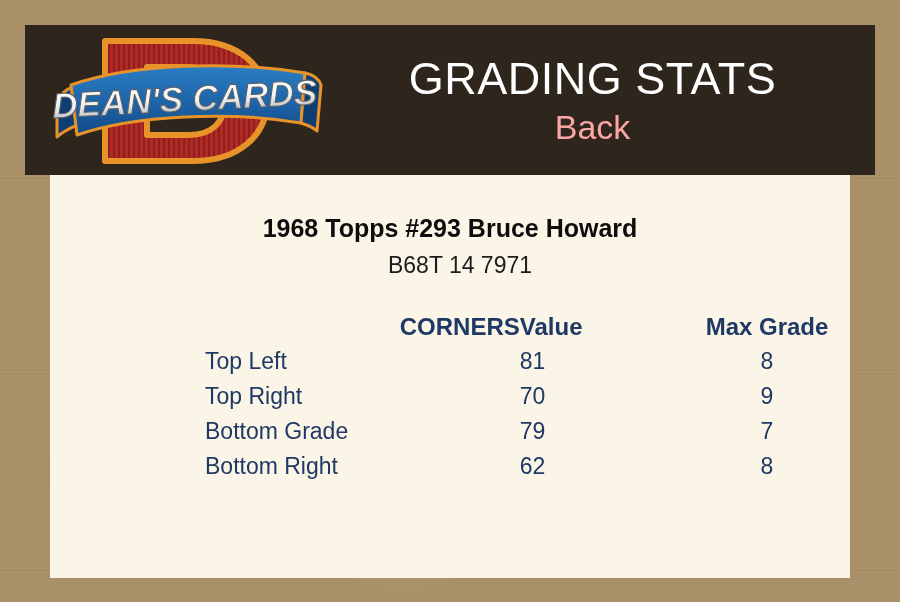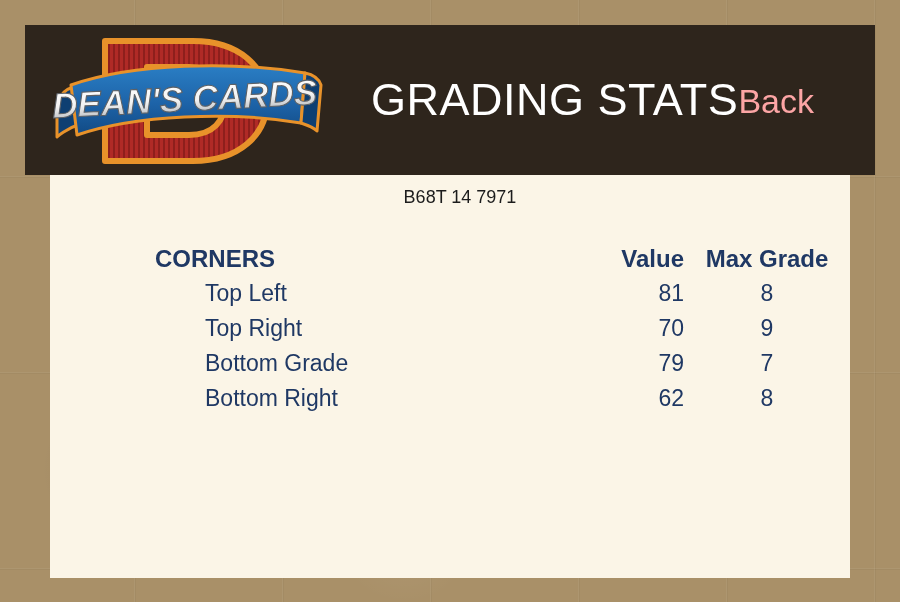--- a/index.html
+++ b/index.html
@@ -62,21 +62,21 @@
   #logo svg { display: block; }
 
   
   #title-block {
     position: absolute;
     left: 285px;
     top: 0;
     width: 565px;
     height: 150px;
     display: flex;
-    flex-direction: row;
+    flex-direction: column;
     align-items: center;
     justify-content: center;
   }
   #main-title {
     color: #ffffff;
     font-size: 45px;
     line-height: 52px;
     letter-spacing: 0.5px;
     white-space: nowrap;
   }
@@ -102,21 +102,21 @@
     text-align: center;
     color: #0d0d0d;
     font-size: 25px;
     font-weight: bold;
     margin-top: 38px;
     line-height: 30px;
   }
   #card-code {
     text-align: center;
     color: #1c1c1c;
-    font-size: 18px;
+    font-size: 23px;
     margin-top: 8px;
     line-height: 28px;
     padding-left: 20px;
   }
 
   
   #stats-table {
     margin: 30px 0 0 0;
     width: 800px;
     border-collapse: collapse;
@@ -126,24 +126,24 @@
   #stats-table td {
     padding: 0;
     line-height: 35px;
     font-weight: normal;
   }
   #stats-table thead th {
     font-weight: bold;
     font-size: 24px;
   }
   .col-label  { width: 400px; text-align: left; padding-left: 105px !important; }
-  .col-value  { width: 200px; text-align: right; }
+  .col-value  { width: 200px; text-align: left; }
   .col-max    { width: 200px; text-align: center; }
 
-  thead .col-label { padding-left: 105px !important; }
+  thead .col-label { padding-left: 105px !important; text-align: right; }
   tbody .col-label { padding-left: 155px !important; font-size: 23px; }
   tbody .col-value,
   tbody .col-max { font-size: 23px; }
 </style>
 </head>
 <body>
 
 <div id="bg-texture"></div>
 
 <div id="header-bar">
@@ -183,20 +183,21 @@
 
   <div id="title-block">
     <div id="main-title">GRADING STATS</div>
     <div id="sub-title">Back</div>
   </div>
 
 </div>
 
 <div id="content-panel">
 
+  <div id="card-name">1968 Topps #293 Bruce Howard</div>
   <div id="card-code">B68T 14 7971</div>
 
   <table id="stats-table">
     <thead>
       <tr>
         <th class="col-label">CORNERS</th>
         <th class="col-value">Value</th>
         <th class="col-max">Max Grade</th>
       </tr>
     </thead>

